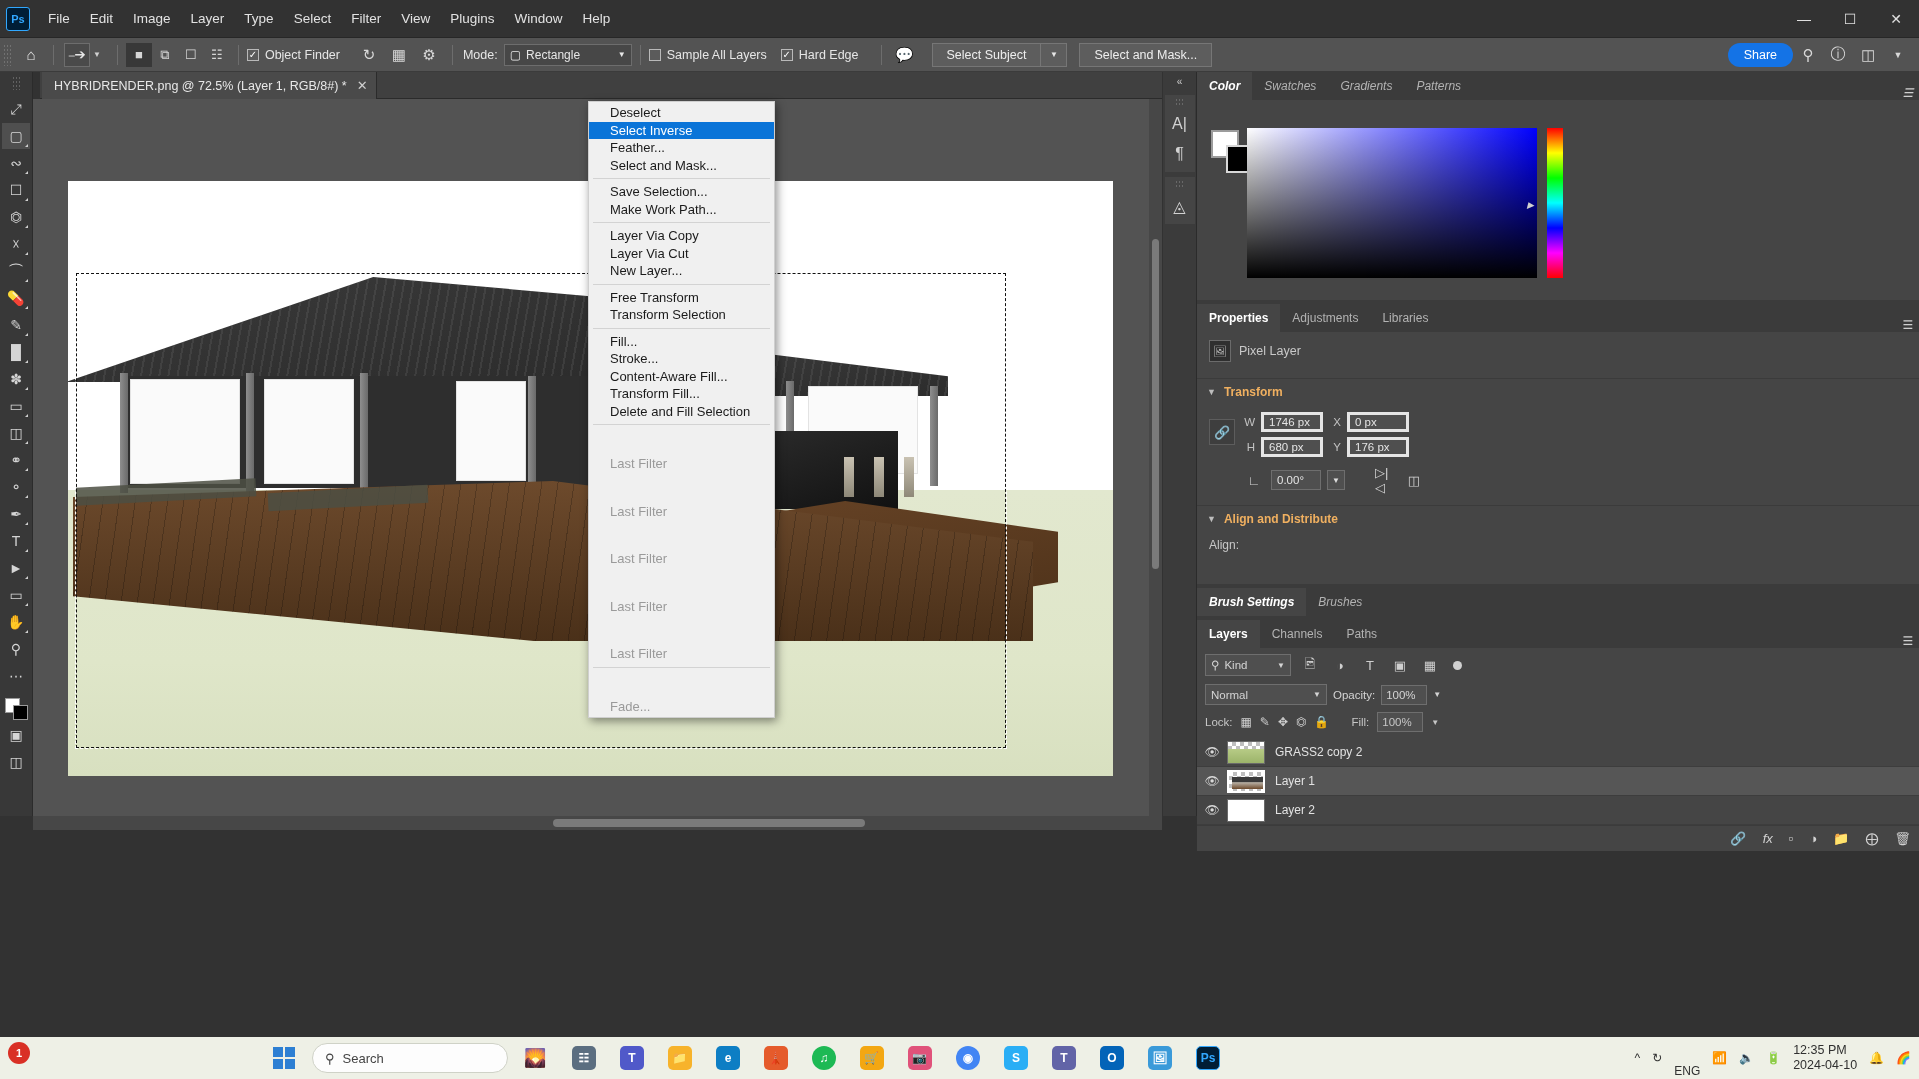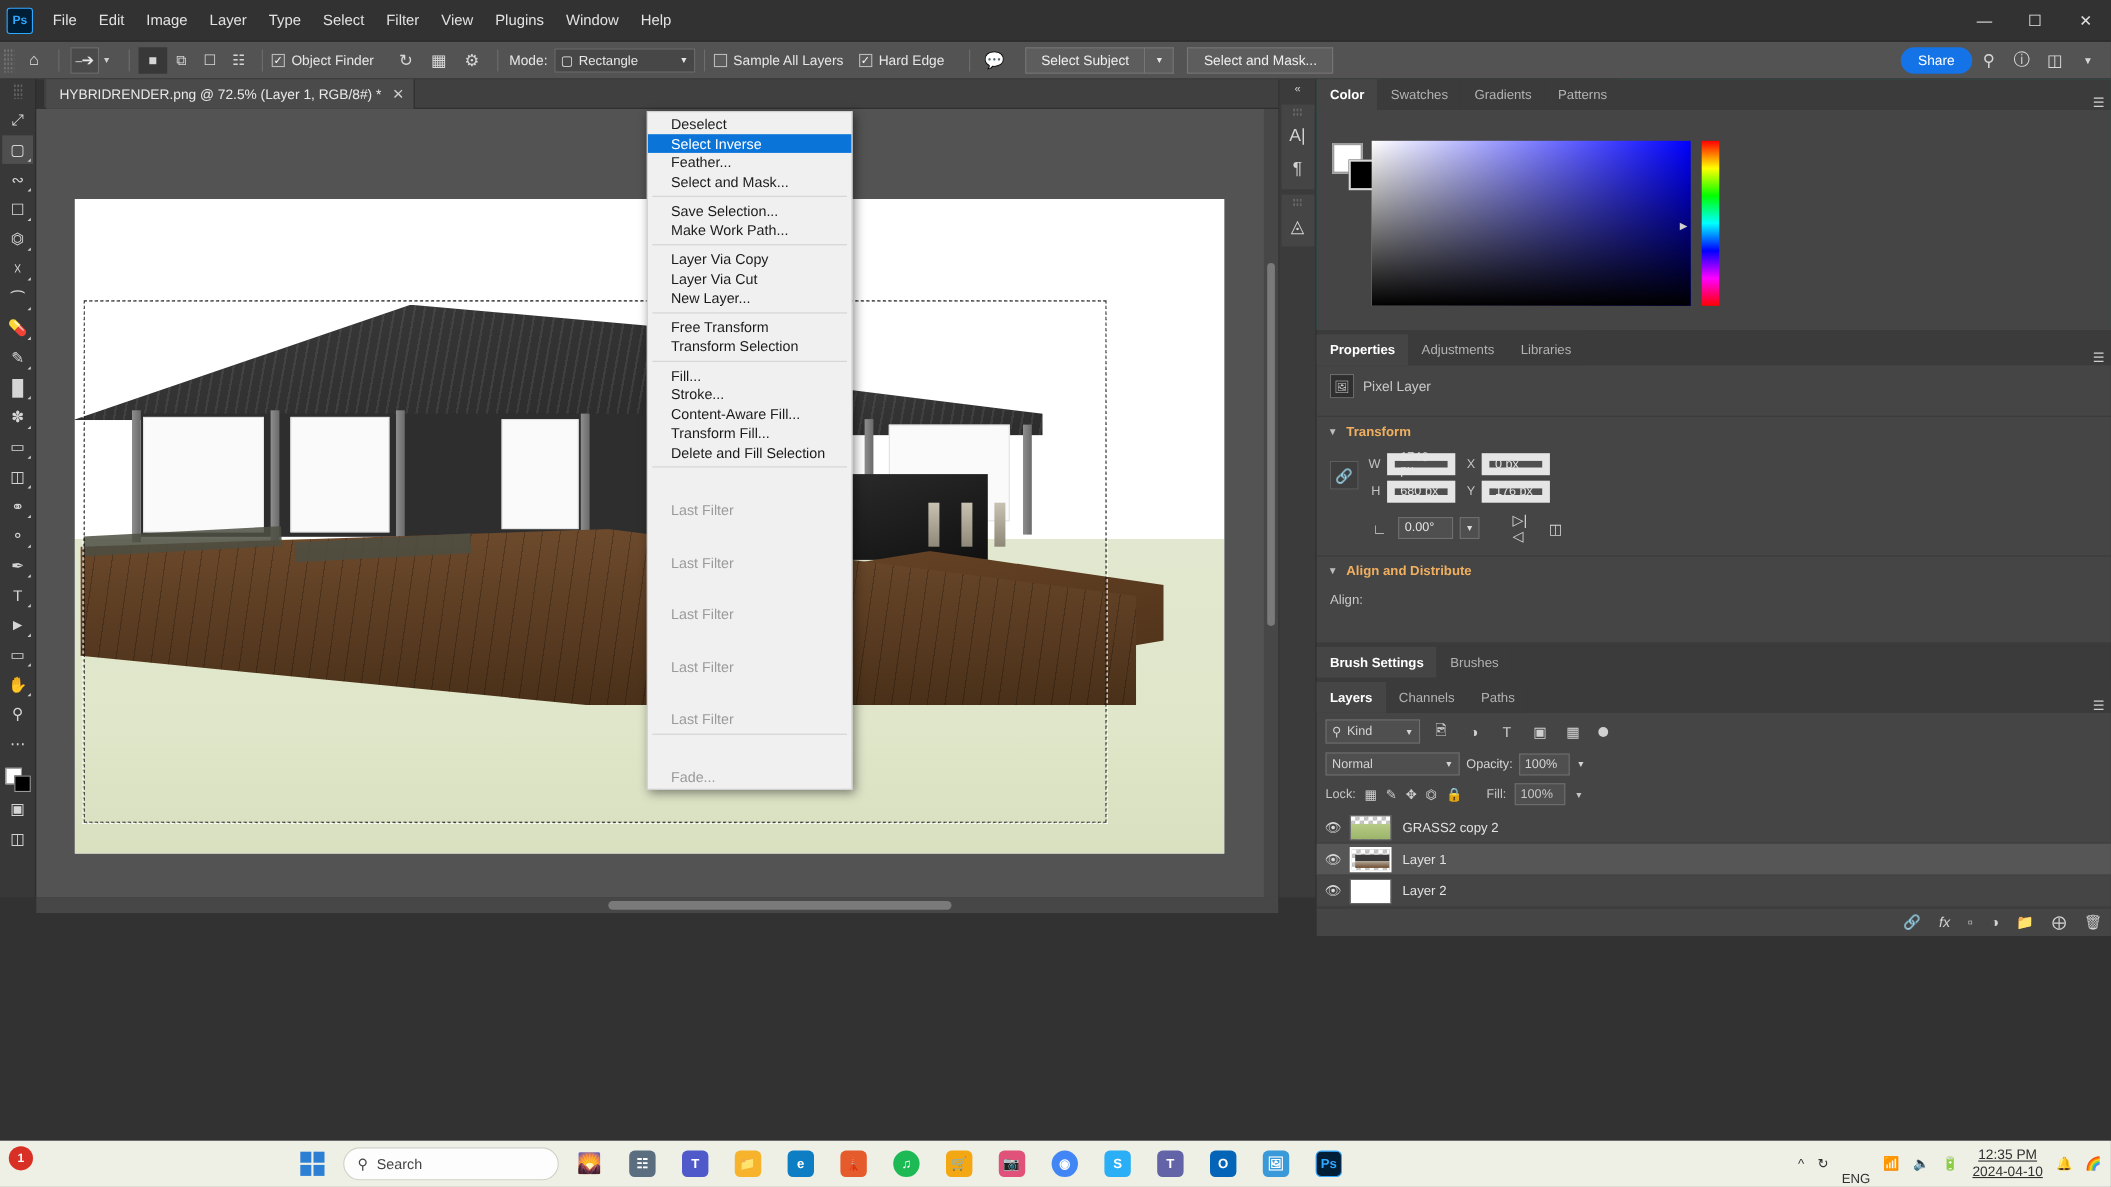--- a/index.html
+++ b/index.html
@@ -221,21 +221,21 @@
   .railgroup .g { width:9px; height:8px;
     background-image:radial-gradient(#8a8a8a 35%, transparent 36%);
     background-size:3px 4px; opacity:.5; margin-bottom:3px; }
   .railicon { width:28px; height:30px; display:flex; align-items:center;
     justify-content:center; color:#d2d2d2; font-size:16px; }
 
   .rightdock {
     position:absolute; left:1197px; top:72px; width:722px; height:744px;
     background:#3b3b3b;
   }
-  .panelgroup { background:#0f766e; }
+  .panelgroup { background:#000000;font-style:italic; }
   .tabrow { display:flex; align-items:flex-end; height:28px; background:#3b3b3b; }
   .ptab {
     height:28px; padding:0 12px; display:flex; align-items:center;
     font-size:12px; color:#b3b3b3; background:#3b3b3b;
   }
   .ptab.active { background:#454545; color:#fff; font-weight:bold; }
   .tabrow .fill { flex:1; background:#3b3b3b; }
   .tabrow .menubtn { width:22px; display:flex; align-items:center;
     justify-content:center; color:#cfcfcf; font-size:12px; }
 
@@ -254,21 +254,21 @@
   .proppanel { background:#454545; }
   .propbody { padding:8px 12px; }
   .prow { display:flex; align-items:center; gap:8px; margin-bottom:8px; }
   .thumbico { width:22px; height:22px; background:#2f2f2f; border:1px solid #6b6b6b;
     display:flex; align-items:center; justify-content:center; font-size:11px; color:#c8c8c8; }
   .sectionhdr { display:flex; align-items:center; gap:8px; padding:6px 10px;
     color:#f0b060; font-size:12px; font-weight:bold; border-top:1px solid #3b3b3b; }
   .sectionhdr .chev { color:#bdbdbd; font-size:9px; font-weight:normal; }
   .xfrow { display:flex; align-items:center; gap:6px; margin:5px 0 0 0; }
   .lbl { width:12px; text-align:right; color:#c2c2c2; font-size:11.5px; }
-  .field { width:62px; height:20px; background:#4f4f4f; border:7px solid #e5e5e5;
+  .field { width:62px; height:20px; background:#4f4f4f; border:3px solid #e5e5e5;
     display:flex; align-items:center; padding:0 5px; font-size:11.5px; color:#e4e4e4; }
   .linkbtn { width:26px; height:26px; background:#3e3e3e; border:1px solid #5d5d5d;
     display:flex; align-items:center; justify-content:center; font-size:13px; color:#d0d0d0; }
   .anglefield { width:50px; height:20px; background:#4f4f4f; border:1px solid #6e6e6e;
     display:flex; align-items:center; padding:0 5px; font-size:11.5px; color:#e4e4e4; }
   .tinybtn { width:18px; height:20px; background:#4f4f4f; border:1px solid #6e6e6e;
     display:flex; align-items:center; justify-content:center; font-size:8px; color:#ddd; }
   .flipico { width:22px; display:flex; align-items:center; justify-content:center;
     color:#d4d4d4; font-size:13px; }
   .alignrow { padding:6px 12px; font-size:12px; color:#c8c8c8; }
@@ -323,21 +323,21 @@
     border-radius:15px; display:flex; align-items:center; gap:8px; padding:0 12px;
     font-size:13px; color:#444;
   }
   .tbicon { width:40px; height:42px; display:flex; align-items:center;
     justify-content:center; font-size:18px; position:relative; }
   .tbicon .sq { width:24px; height:24px; border-radius:5px; display:flex;
     align-items:center; justify-content:center; color:#fff; font-size:12px; font-weight:bold; }
   .tray { position:absolute; right:8px; top:0; height:42px; display:flex;
     align-items:center; gap:12px; color:#303030; font-size:12px; }
   .tray .lang { text-align:center; line-height:13px; font-size:12px;margin-top:40px; }
-  .tray .clock { text-align:center; line-height:15px; font-size:12.5px;text-decoration:underline; }
+  .tray .clock { text-align:left; line-height:15px; font-size:12.5px; }
   .badge-red {
     position:absolute; left:8px; top:1042px; width:22px; height:22px;
     border-radius:50%; background:#d93025; color:#fff; font-size:11px;
     display:flex; align-items:center; justify-content:center; font-weight:bold; z-index:5;
   }
 </style>
 </head>
 <body>
 
 <div class="app">

